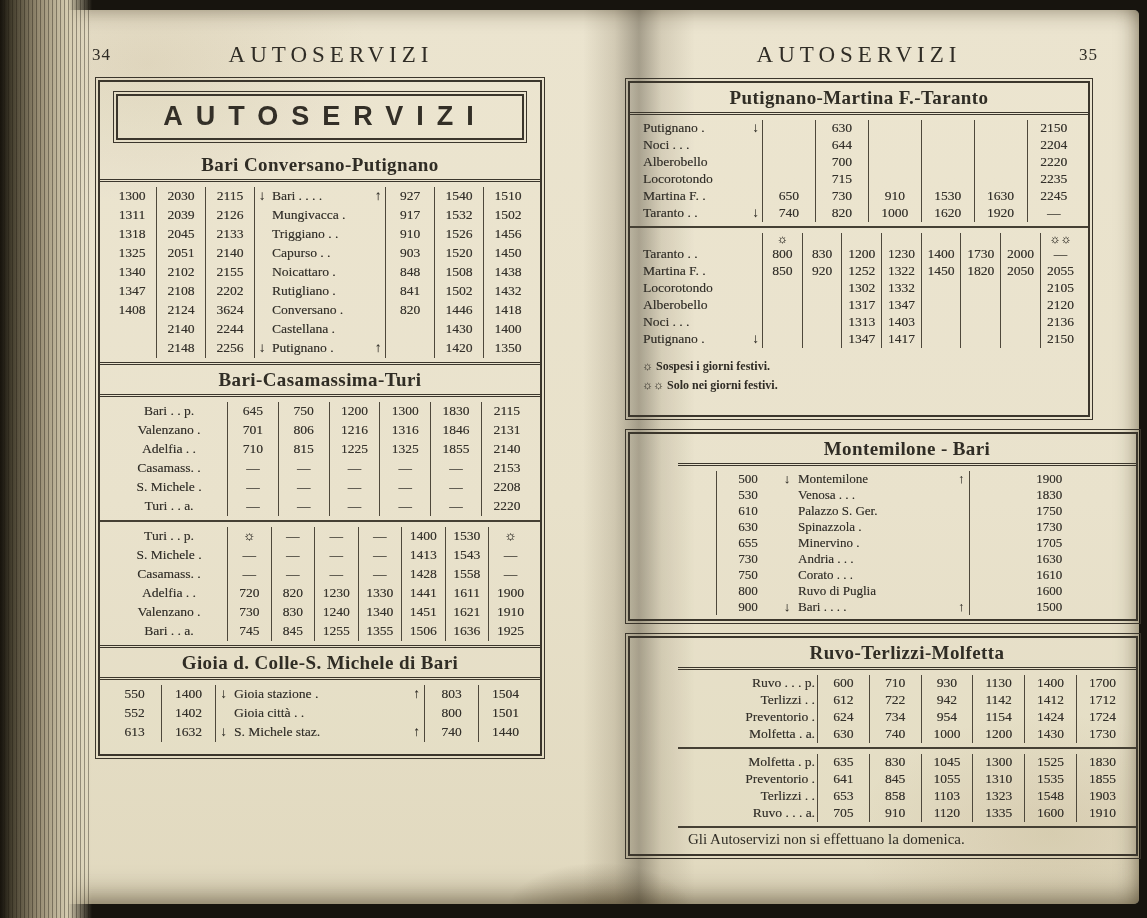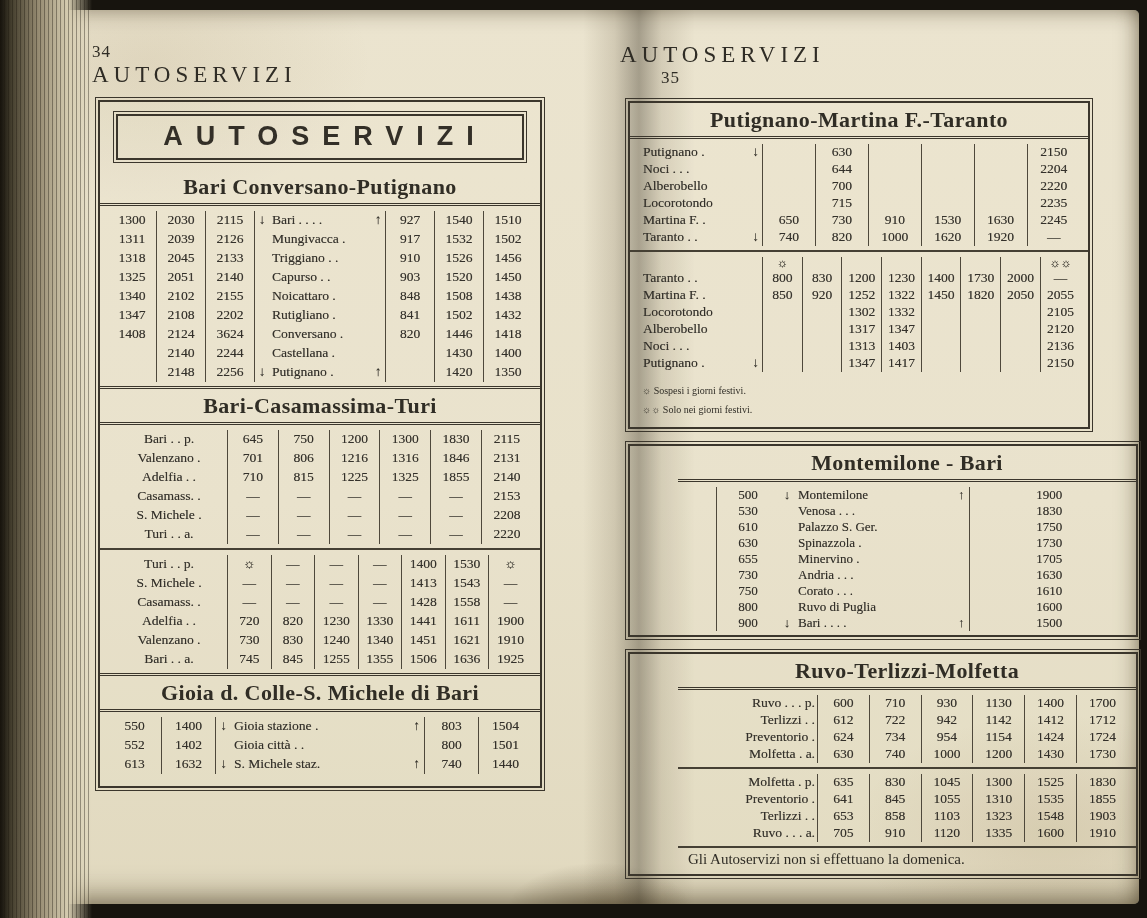--- a/index.html
+++ b/index.html
@@ -22,37 +22,37 @@
       linear-gradient(90deg, rgba(60,46,22,0) 0%, rgba(60,46,22,.14) 28%, rgba(30,22,8,.34) 50%, rgba(60,46,22,.13) 70%, rgba(60,46,22,0) 100%);}
   .edge-stack{position:absolute;left:0;top:0;bottom:0;width:92px;z-index:4;pointer-events:none;
     background:
       repeating-linear-gradient(90deg, rgba(28,23,14,.38) 0 1px, rgba(0,0,0,0) 1px 4px),
       linear-gradient(90deg,#15120c 0,#46402f 12px,#958a71 38px,#d5ccb0 68px, rgba(232,225,203,0) 100%);}
 
   .page{position:absolute;top:32px;width:494px;}
   .page-left{left:46px;}
   .page-right{left:574px;}
 
-  .page-head{display:flex;align-items:flex-start;padding:0 8px;flex-direction:column;}
+  .page-head{display:flex;align-items:center;padding:0 8px;}
   .pnum{width:60px;font-size:17px;font-weight:400;letter-spacing:1px;}
   .pnum.right{text-align:right;}
   .ptitle{flex:1;text-align:center;font-size:23px;letter-spacing:5px;font-weight:400;}
 
   
   .frame{border:2px solid #3b362c;outline:1px solid #3b362c;outline-offset:2px;background:rgba(255,252,240,.06);}
   .frame-left{margin:12px 0 0 14px;width:440px;padding-bottom:8px;}
   .box{margin:13px 0 0 16px;width:458px;}
   .box+ .box{margin-top:15px;padding-left:48px;}
 
   .banner{margin:12px 16px 10px;padding:5px 0 6px;text-align:center;
     border:2px solid #3b362c;outline:1px solid #3b362c;outline-offset:2px;
     font-family:"Liberation Sans","DejaVu Sans",sans-serif;font-weight:700;font-size:27px;
     letter-spacing:13px;text-indent:10px;color:#332f27;}
 
-  .sec-title{text-align:center;font-weight:700;font-size:22px;letter-spacing:.4px;
+  .sec-title{text-align:center;font-weight:700;font-size:19px;letter-spacing:.4px;
     padding:4px 0 3px;border-bottom:3px double #3b362c;color:#302d25;}
   .sec-title.ruled-top{border-top:3px double #3b362c;}
   .subrule{border-top:2px solid #454034;}
 
   table.tbl{width:calc(100% - 16px);margin:5px 8px 4px;border-collapse:collapse;table-layout:fixed;
     font-size:13.5px;font-weight:400;color:#33302a;text-shadow:.2px .2px 0 rgba(43,40,33,.45);}
   .tbl td{border-left:1px solid #4e483b;text-align:center;height:19px;padding:0 2px;
     overflow:hidden;white-space:nowrap;line-height:1.1;}
   .tbl td:first-child{border-left:none;}
 
@@ -84,21 +84,21 @@
   .tbl-mont td:nth-child(1){width:26px;}
   .tbl-mont td:nth-child(2){width:58px;}
   .tbl-mont td:nth-child(3),.tbl-mont td:nth-child(5){width:16px;padding:0;border-left:none;}
   .tbl-mont td:nth-child(4){text-align:left;border-left:none;padding-left:3px;}
   .tbl-mont td:nth-child(6){border-left:1px solid #4e483b;}
 
   
   .tbl-rtm td{height:17px;}
   .tbl-rtm td:first-child{width:124px;text-align:right;padding-left:5px;}
 
-  .notes{padding:5px 12px 8px;font-size:10px;font-weight:400;}
+  .notes{padding:5px 12px 20px;font-size:12px;font-weight:700;}
   .note{line-height:19px;}
   .footer-note{padding:3px 10px 6px;font-size:15px;font-weight:400;border-top:2px solid #454034;}
 </style>
 </head>
 <body>
 
 <div class="photo">
   <div class="paper">
     <div class="gutter"></div>
 

